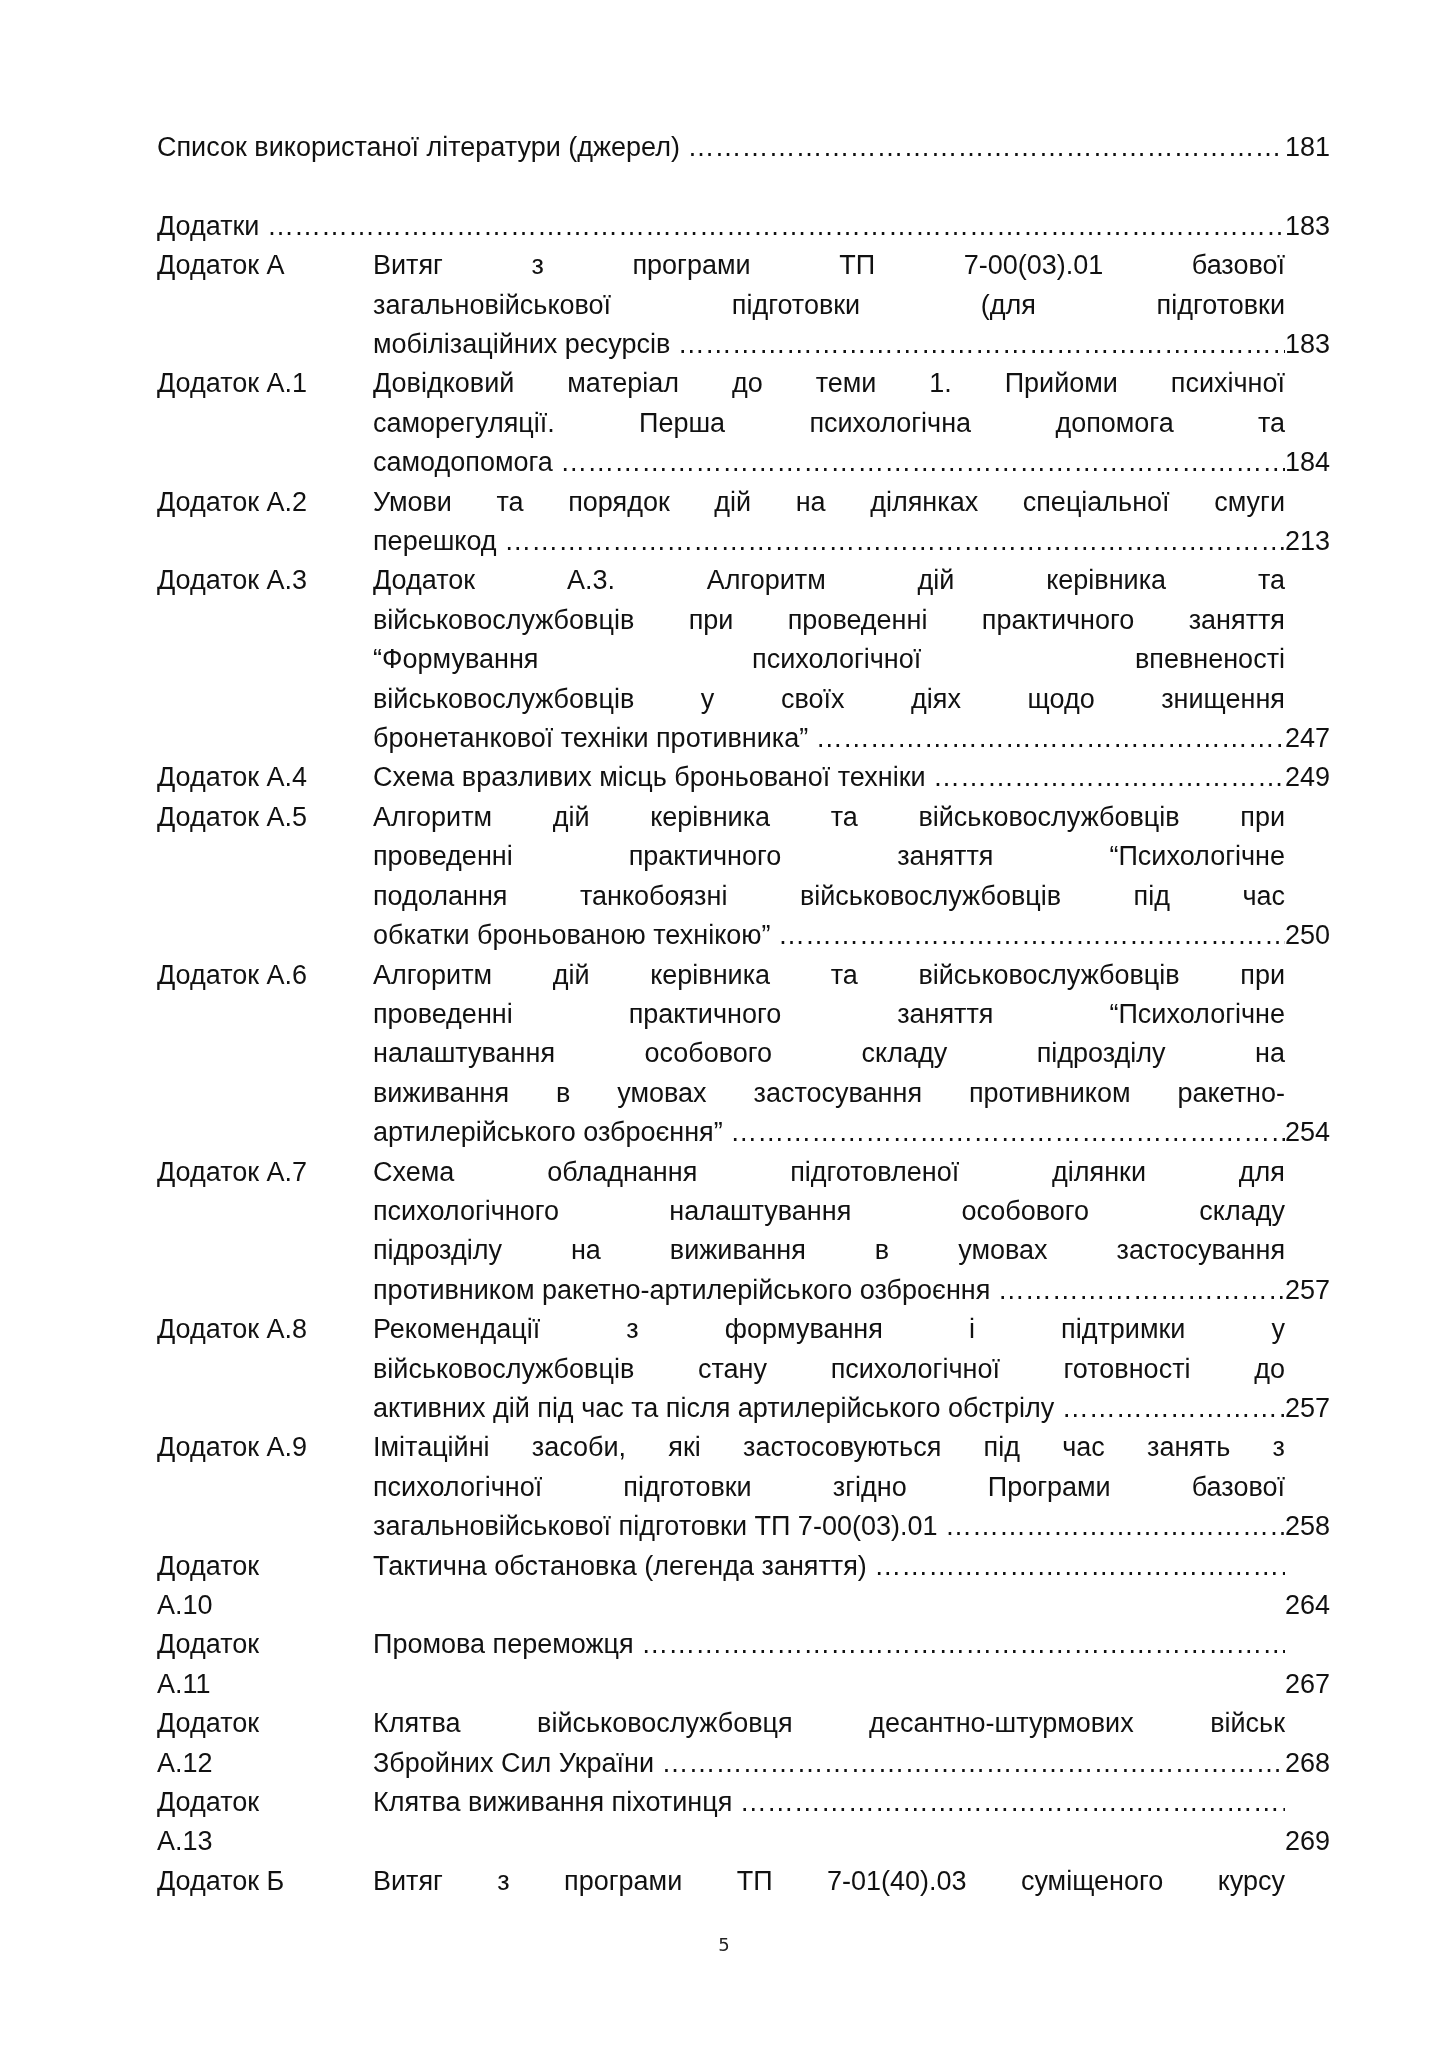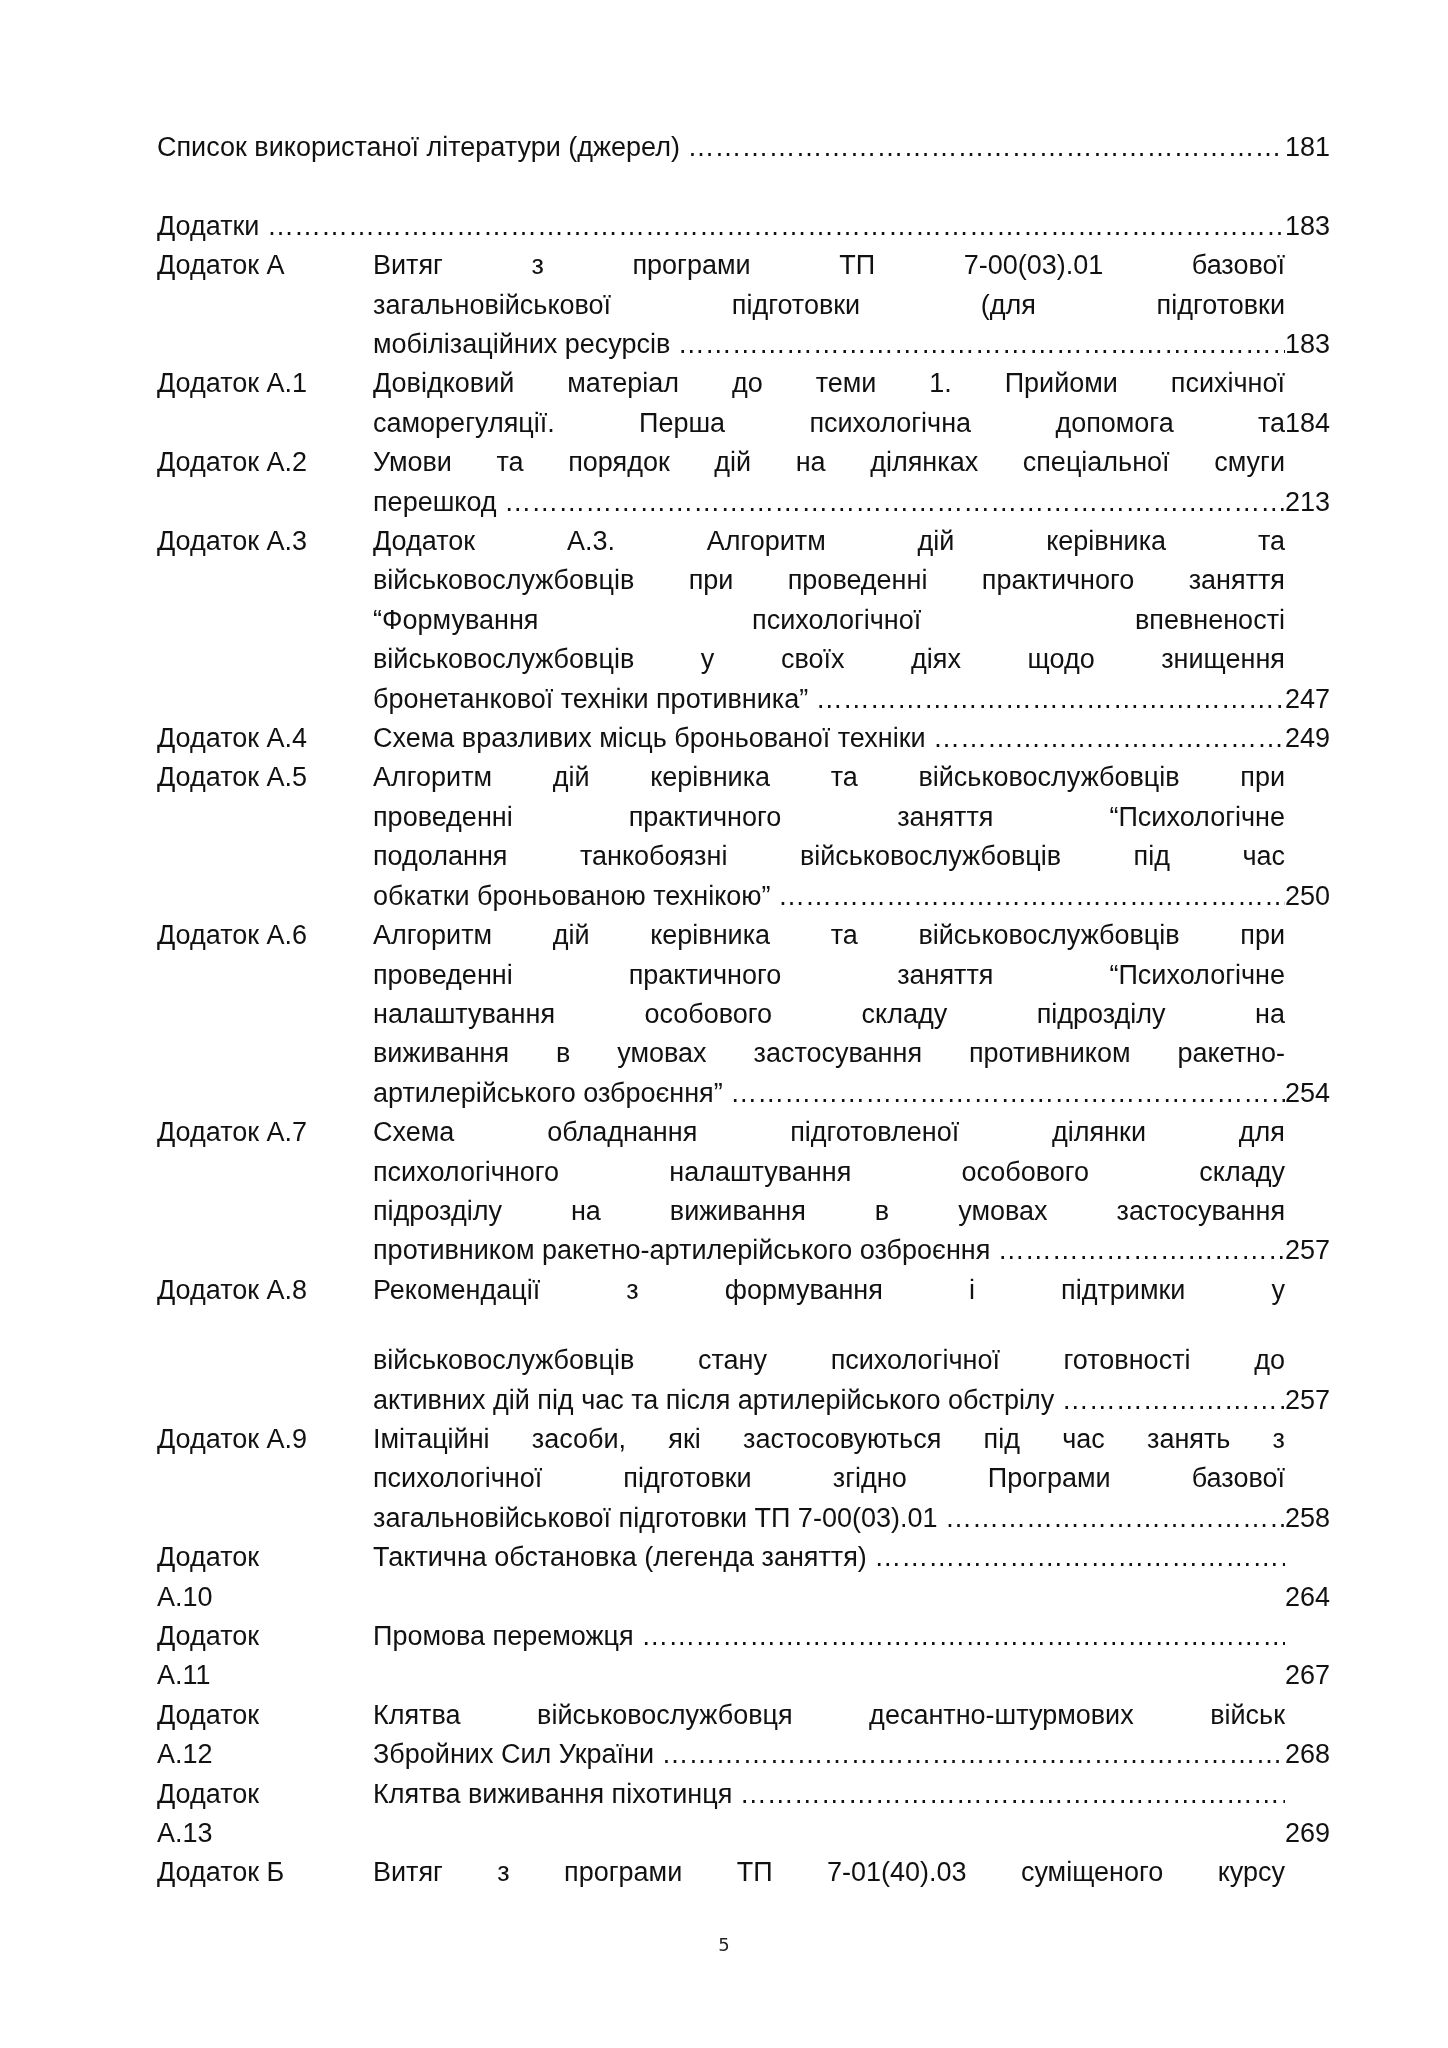--- a/index.html
+++ b/index.html
@@ -41,20 +41,21 @@
           <div class="desc" style="text-align-last: justify;">загальновійськової підготовки (для підготовки</div>
           <div class="leader-line"><span class="txt">мобілізаційних ресурсів</span>&nbsp;<span class="fill"></span></div>
         </div>
         <div class="pnum">183</div>
       </div>
       <div class="row">
         <div class="label">Додаток А.1</div>
         <div>
           <div class="desc" style="text-align-last: justify;">Довідковий матеріал до теми 1. Прийоми психічної</div>
           <div class="desc" style="text-align-last: justify;">саморегуляції. Перша психологічна допомога та</div>
+          <div class="leader-line"><span class="txt">самодопомога</span>&nbsp;<span class="fill"></span></div>
         </div>
         <div class="pnum">184</div>
       </div>
       <div class="row">
         <div class="label">Додаток А.2</div>
         <div>
           <div class="desc" style="text-align-last: justify;">Умови та порядок дій на ділянках спеціальної смуги</div>
           <div class="leader-line"><span class="txt">перешкод</span>&nbsp;<span class="fill"></span></div>
         </div>
         <div class="pnum">213</div>
@@ -105,21 +106,21 @@
           <div class="desc" style="text-align-last: justify;">психологічного налаштування особового складу</div>
           <div class="desc" style="text-align-last: justify;">підрозділу на виживання в умовах застосування</div>
           <div class="leader-line"><span class="txt">противником ракетно-артилерійського озброєння</span>&nbsp;<span class="fill"></span></div>
         </div>
         <div class="pnum">257</div>
       </div>
       <div class="row">
         <div class="label">Додаток А.8</div>
         <div>
           <div class="desc" style="text-align-last: justify;">Рекомендації з формування і підтримки у</div>
-          <div class="desc" style="text-align-last: justify; margin-top: 31px;">військовослужбовців стану психологічної готовності до</div>
+          <div class="desc" style="text-align-last: justify;">військовослужбовців стану психологічної готовності до</div>
           <div class="leader-line"><span class="txt">активних дій під час та після артилерійського обстрілу</span>&nbsp;<span class="fill"></span></div>
         </div>
         <div class="pnum">257</div>
       </div>
       <div class="row">
         <div class="label">Додаток А.9</div>
         <div>
           <div class="desc" style="text-align-last: justify;">Імітаційні засоби, які застосовуються під час занять з</div>
           <div class="desc" style="text-align-last: justify;">психологічної підготовки згідно Програми базової</div>
           <div class="leader-line"><span class="txt">загальновійськової підготовки ТП 7-00(03).01</span>&nbsp;<span class="fill"></span></div>

